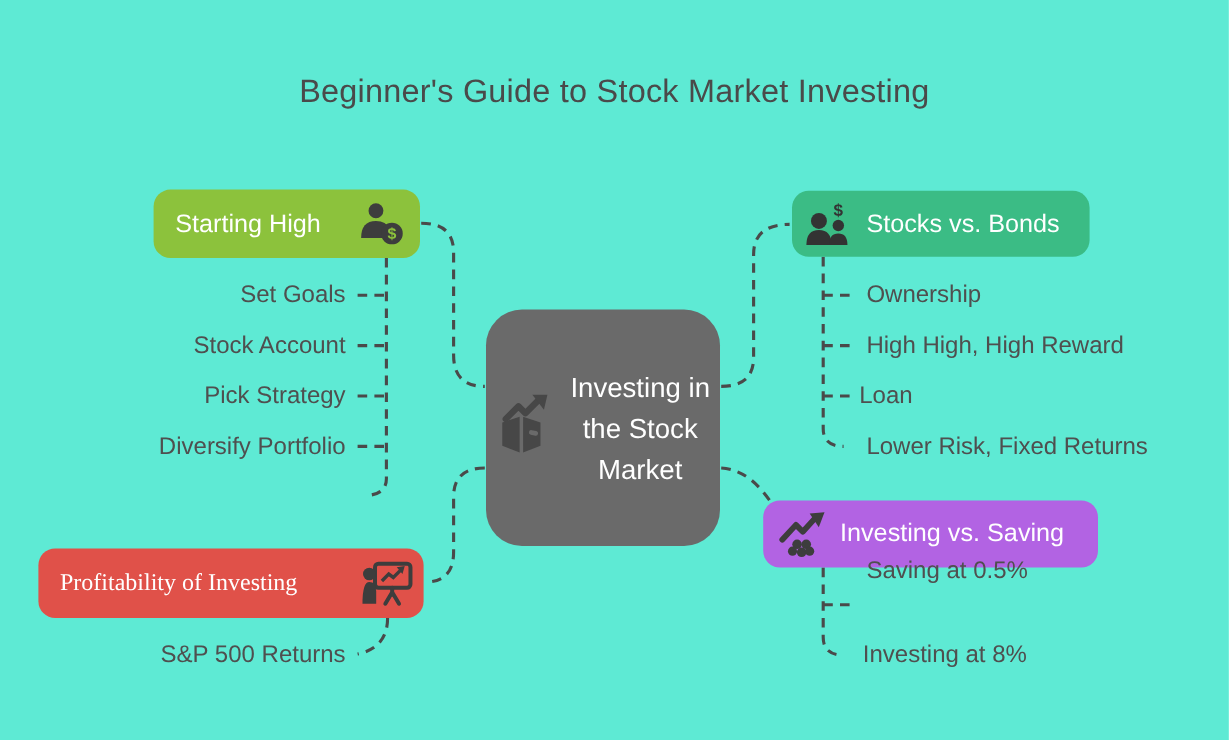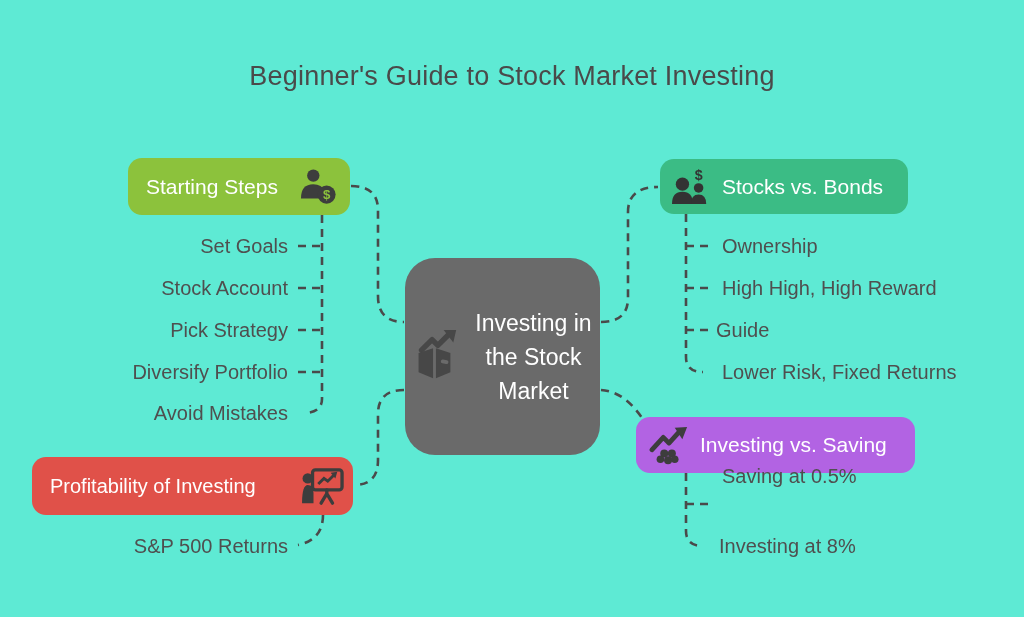--- a/index.html
+++ b/index.html
@@ -13,21 +13,21 @@
   svg.connectors path { fill:none; stroke:#4a4a4a; stroke-width:2.6; stroke-dasharray:8 6; }
 
   .node { position:absolute; display:flex; align-items:center; color:#ffffff;
           border-radius:14px; white-space:nowrap; }
   .node .icon { display:flex; align-items:center; flex:0 0 auto; }
   .node-label { font-size:21px; }
 
   .green  { left:128px; top:158px; width:222px; height:57px; background:#8cc23c;
             justify-content:space-between; padding:0 10px 0 18px; }
   .red    { left:32px;  top:457px; width:321px; height:58px; background:#e05149;
-            justify-content:space-between; padding:0 8px 0 18px; }
+            justify-content:space-between; padding:0 8px 0 18px;font-family:Liberation Serif, serif; }
   .red .node-label { font-size:20px; }
   .teal   { left:660px; top:159px; width:248px; height:55px; background:#3bbc85;
             padding:0 12px 0 10px; gap:10px; }
   .purple { left:636px; top:417px; width:279px; height:56px; background:#b263e3;
             padding:0 12px 0 11px; gap:9px; }
 
   .center-node { position:absolute; left:405px; top:258px; width:195px; height:197px;
                  background:#6a6a6a; border-radius:30px; display:flex; flex-direction:row;
                  align-items:center; justify-content:center; gap:4px; }
   .center-label { width:160px; text-align:center; color:#ffffff; font-size:23px; line-height:34px; }
@@ -74,37 +74,36 @@
         <path d="M40 2 L53 2 L50 15 Z" fill="#474747"></path>
         <path d="M14 26 L29 21 L29 52 L14 46 Z" fill="#474747"></path>
         <path d="M32 21 L47 26 L47 46 L32 52 Z" fill="#474747"></path>
         <rect x="37" y="33" width="8" height="4" rx="2" fill="#6a6a6a" transform="rotate(12 41 35)"></rect>
       </svg>
     </span>
     <div class="center-label">Investing in the Stock Market</div>
   </div>
 
   <div class="node green">
-    <span class="node-label">Starting Steps</span>
+    <span class="node-label">Starting High</span>
     <span class="icon">
       <svg viewBox="0 0 44 40" width="42" height="38">
         <g fill="#3d3d3d">
           <circle cx="16" cy="8" r="6.5"></circle>
           <path d="M3 32 Q3 17 16 17 Q25 17 28 24 L28 32 Z"></path>
           <circle cx="30" cy="28" r="9.5"></circle>
         </g>
         <text x="30" y="33" font-size="14" font-weight="bold" fill="#8cc23c" text-anchor="middle">$</text>
       </svg>
     </span>
   </div>
   <div class="item ra" style="top:232px">Set Goals</div>
   <div class="item ra" style="top:274px">Stock Account</div>
   <div class="item ra" style="top:358px">Diversify Portfolio</div>
   <div class="item ra" style="top:316px">Pick Strategy</div>
-  <div class="item ra" style="top:399px">Avoid Mistakes</div>
 
   <div class="node red">
     <span class="node-label">Profitability of Investing</span>
     <span class="icon">
       <svg viewBox="0 0 46 42" width="44" height="40">
         <rect x="12" y="4" width="31" height="21" rx="3" fill="none" stroke="#3d3d3d" stroke-width="3.5"></rect>
         <path d="M18 19 L24 13 L28 16 L34 10" fill="none" stroke="#3d3d3d" stroke-width="3"></path>
         <path d="M31 7 L38 6 L36 13 Z" fill="#3d3d3d"></path>
         <path d="M27 25 L27 31 M27 29 L21 39 M27 29 L33 39" fill="none" stroke="#3d3d3d" stroke-width="3.5" stroke-linecap="round"></path>
         <circle cx="7" cy="13" r="5.5" fill="#3d3d3d"></circle>
@@ -123,21 +122,21 @@
           <path d="M2 38 Q2 25 13 25 Q24 25 24 38 Z"></path>
           <circle cx="30" cy="21" r="5"></circle>
           <path d="M22 38 Q22 28 30 28 Q38 28 38 38 Z"></path>
         </g>
       </svg>
     </span>
     <span class="node-label">Stocks vs. Bonds</span>
   </div>
   <div class="item la" style="top:232px">Ownership</div>
   <div class="item la" style="top:274px">High High, High Reward</div>
-  <div class="item la" style="top:316px; left:716px">Guide</div>
+  <div class="item la" style="top:316px; left:716px">Loan</div>
   <div class="item la" style="top:358px">Lower Risk, Fixed Returns</div>
 
   <div class="node purple">
     <span class="icon">
       <svg viewBox="0 0 46 42" width="44" height="40">
         <path d="M5 26 L17 13 L23 19 L33 8" fill="none" stroke="#3d3d3d" stroke-width="5" stroke-linecap="round" stroke-linejoin="round"></path>
         <path d="M29 3 L42 2 L37 15 Z" fill="#3d3d3d"></path>
         <g fill="#3d3d3d">
           <circle cx="18" cy="30" r="4.2"></circle>
           <circle cx="26" cy="30" r="4.2"></circle>

